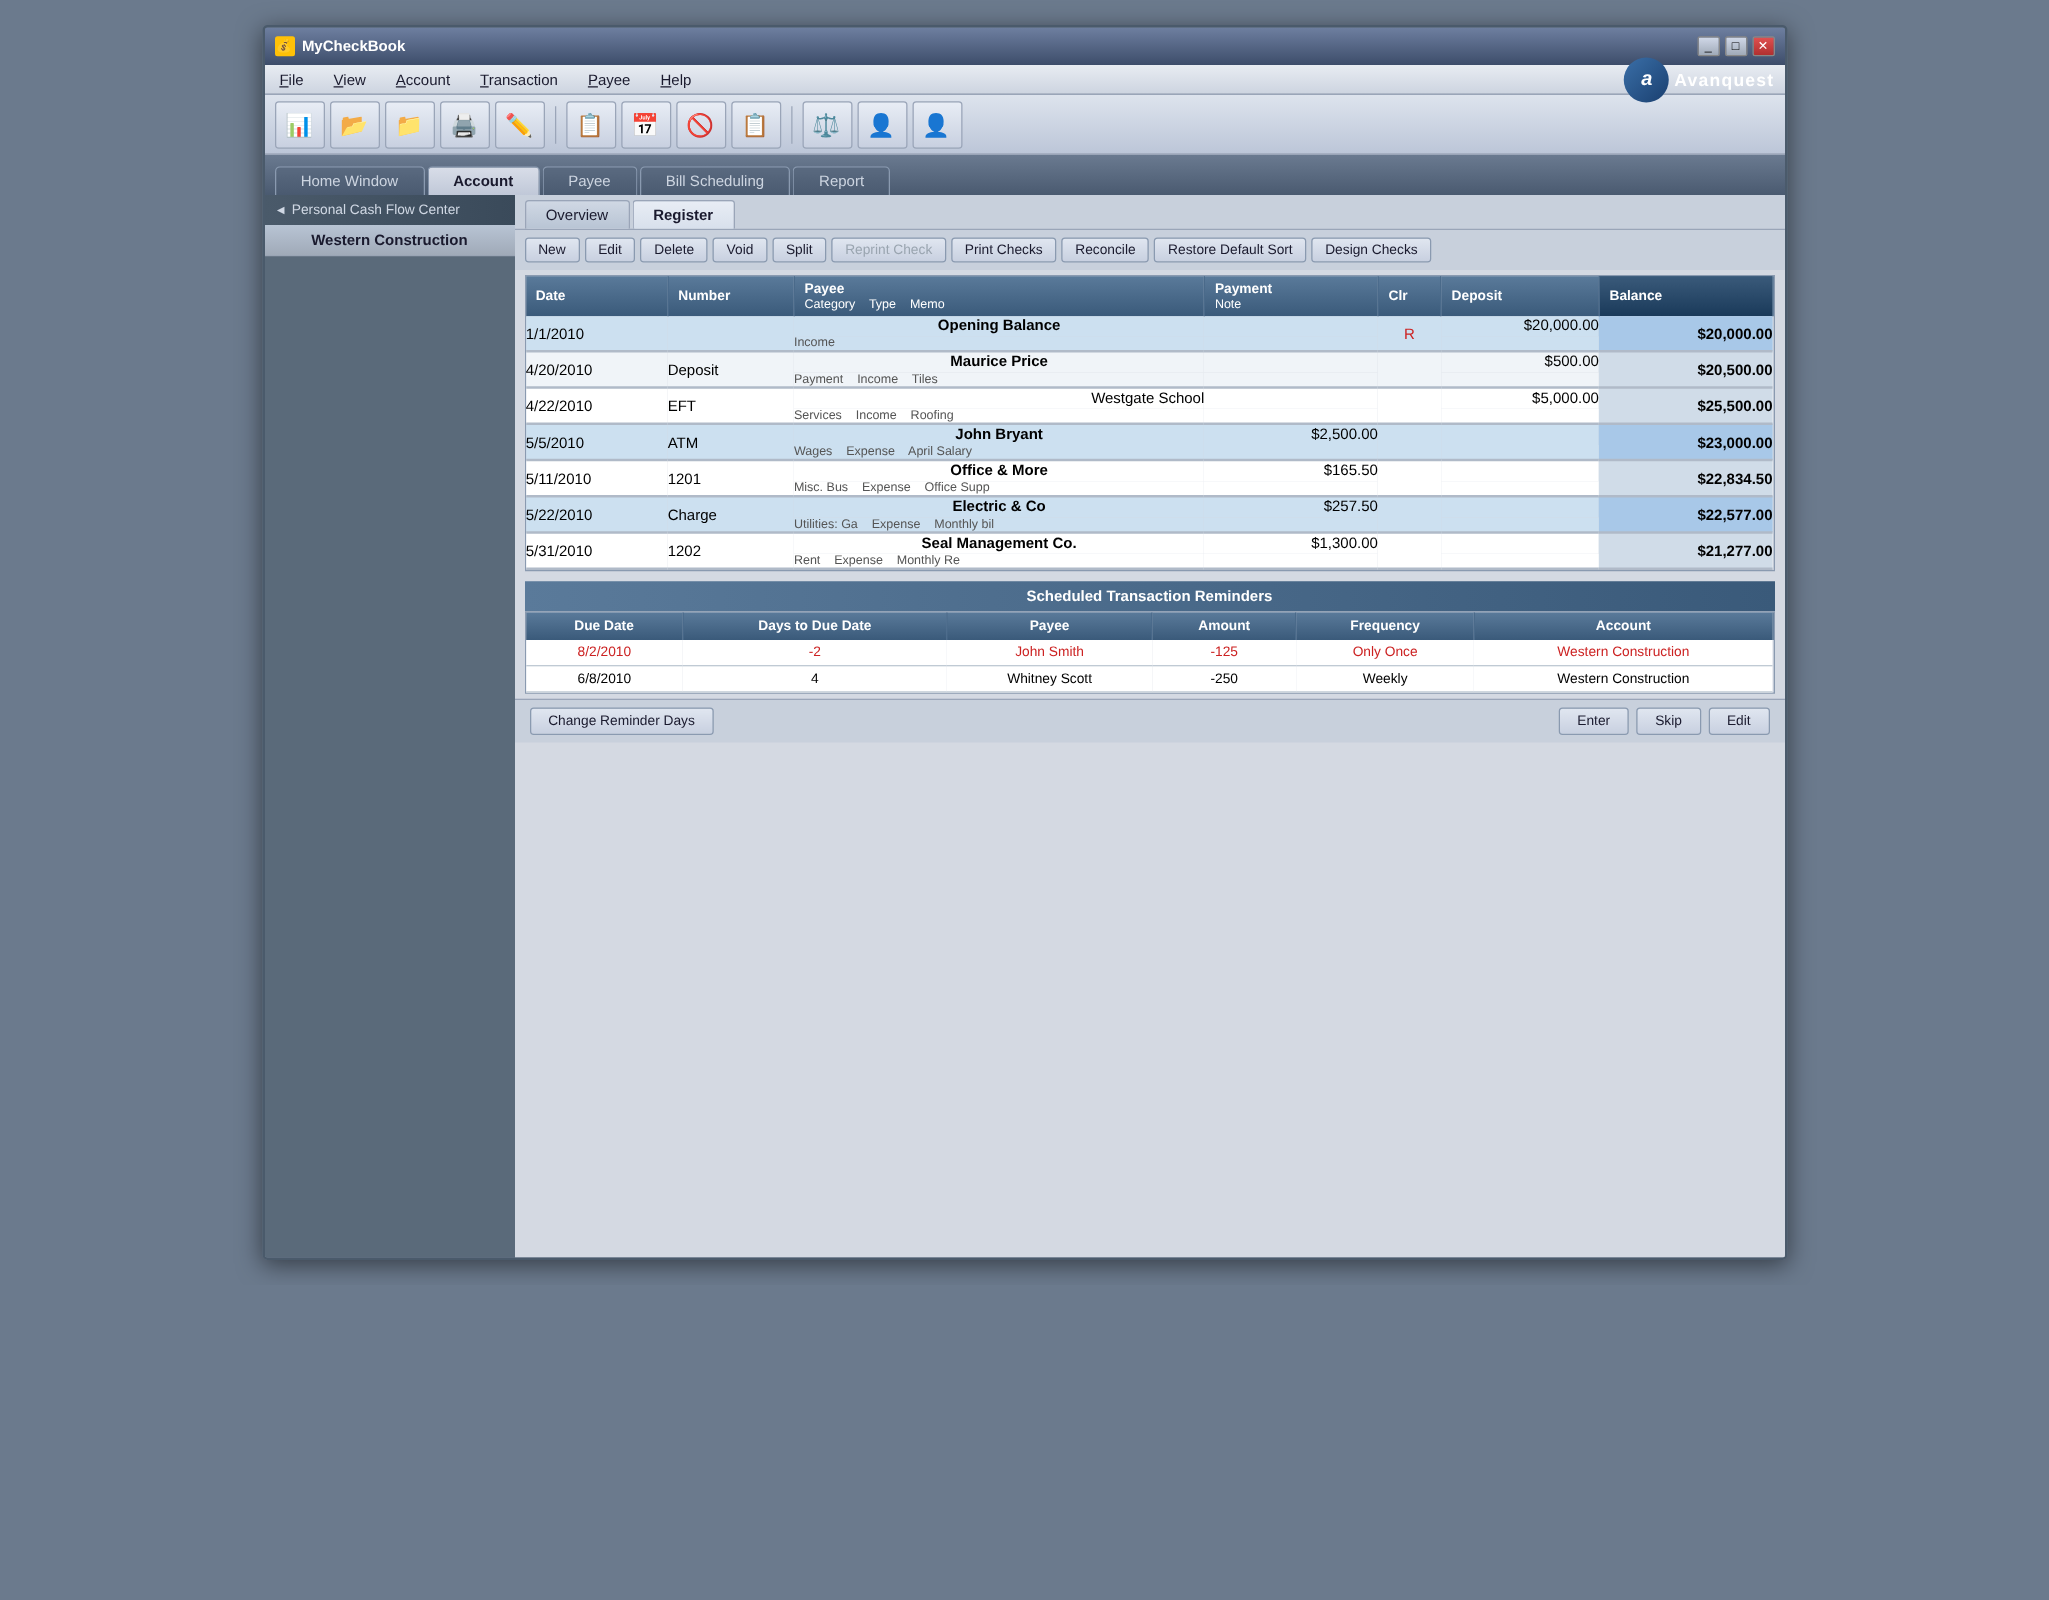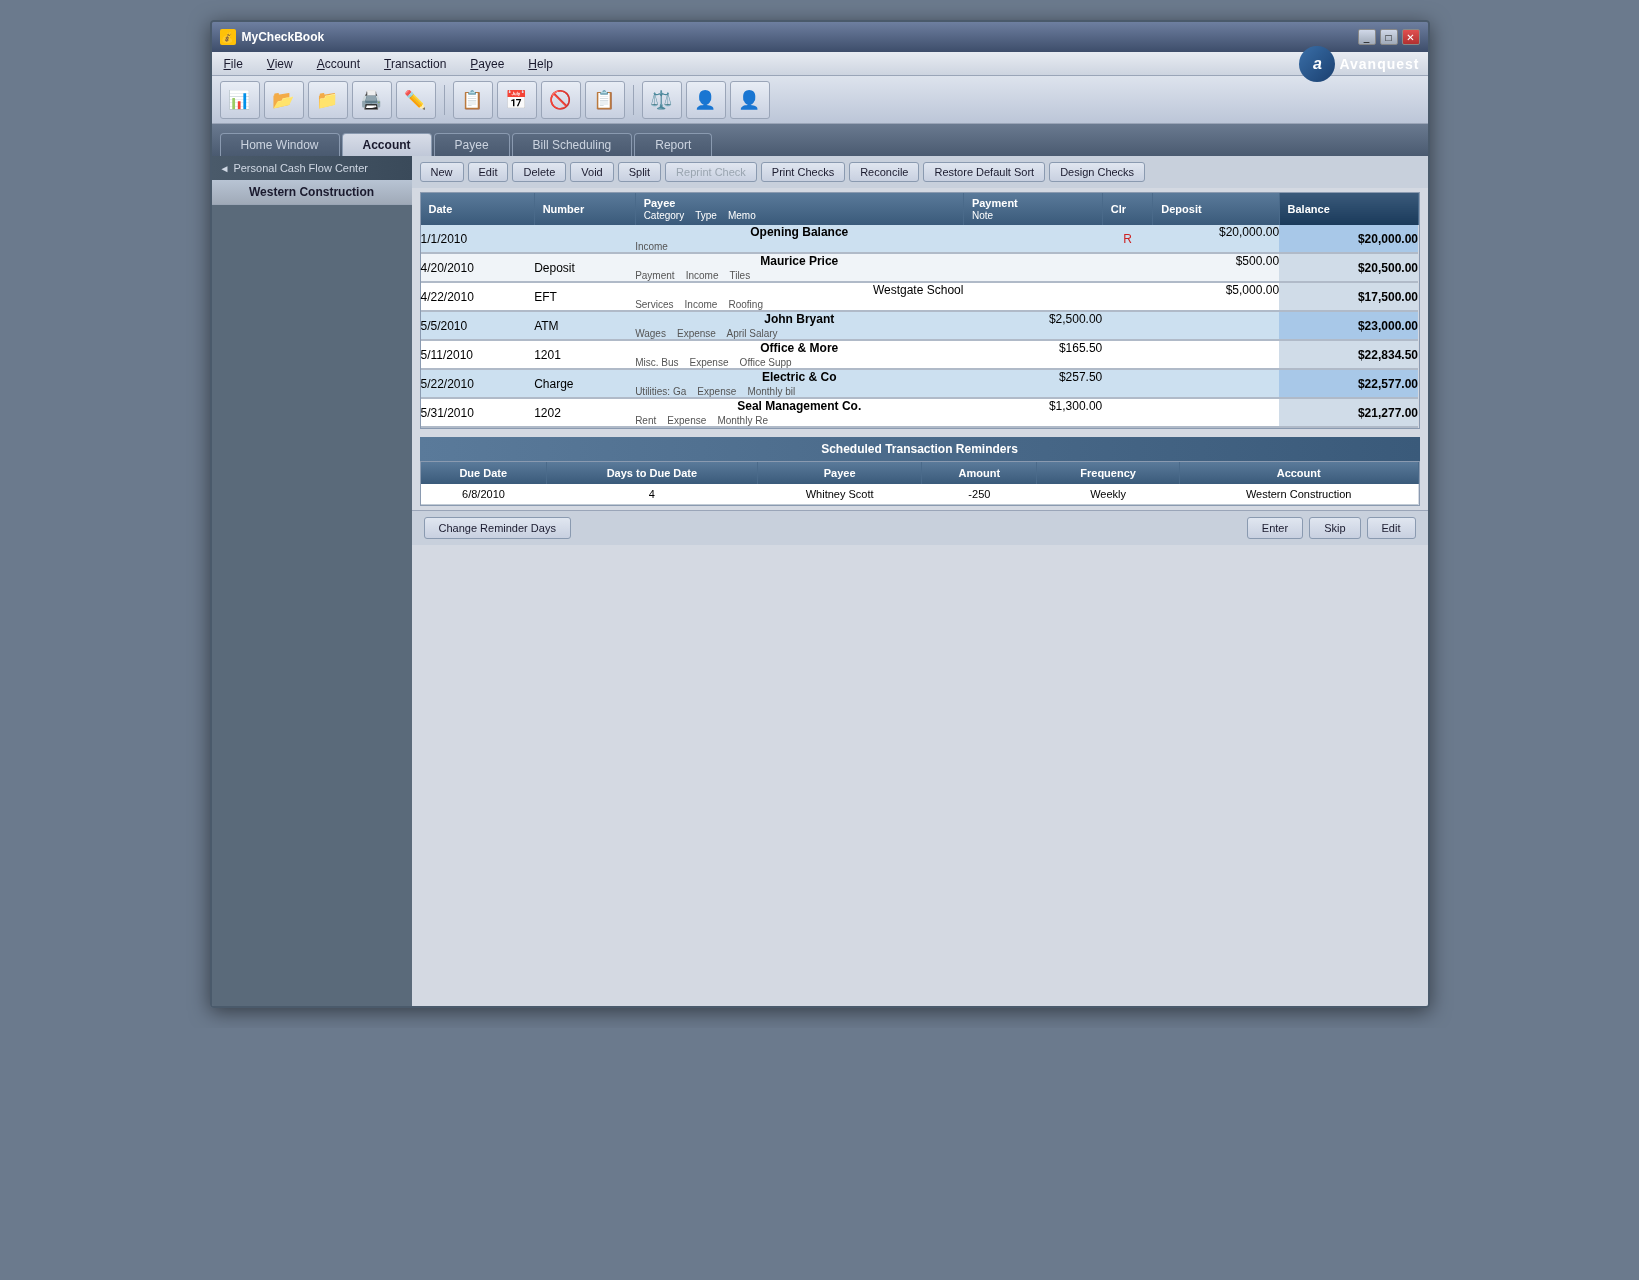--- a/index.html
+++ b/index.html
@@ -194,20 +194,24 @@
       <div class="sidebar-header">
         <span class="sidebar-arrow">◄</span>
         <span>Personal Cash Flow Center</span>
       </div>
       <div class="sidebar-item active">Western Construction</div>
     </div>
 
     <div class="content-panel">
 
 
+      <div class="register-tabs">
+        <div class="reg-tab">Overview</div>
+        <div class="reg-tab active">Register</div>
+      </div>
 
       <div class="action-bar">
         <button class="action-btn">New</button>
         <button class="action-btn">Edit</button>
         <button class="action-btn">Delete</button>
         <button class="action-btn">Void</button>
         <button class="action-btn">Split</button>
         <button class="action-btn disabled">Reprint Check</button>
         <button class="action-btn">Print Checks</button>
         <button class="action-btn">Reconcile</button>
@@ -261,21 +265,21 @@
     <td style="font-size:10px;color:#555;padding-top:0;border-bottom:2px solid #b0bac8"></td>
     <td style="border-bottom:2px solid #b0bac8"></td>
   </tr>
               <tr style="background: white;">
     <td rowspan="2" style="vertical-align:middle;border-bottom:2px solid #b0bac8">4/22/2010</td>
     <td rowspan="2" style="vertical-align:middle;border-bottom:2px solid #b0bac8">EFT</td>
     <td style="text-align:right;font-weight:normal;padding-bottom:2px">Westgate School</td>
     <td style="text-align:right;padding-bottom:2px"></td>
     <td rowspan="2" style="text-align:center;vertical-align:middle;border-bottom:2px solid #b0bac8;color:#cc2222"></td>
     <td style="text-align:right;padding-bottom:2px">$5,000.00</td>
-    <td rowspan="2" style="text-align:right;vertical-align:middle;border-bottom:2px solid #b0bac8;background:#d0dce8;font-weight:bold">$17,500.00</td>
+    <td rowspan="2" style="text-align:right;vertical-align:middle;border-bottom:2px solid #b0bac8;background:#d0dce8;font-weight:bold">$25,500.00</td>
   </tr>
               <tr style="background: white;">
     <td style="font-size:10px;color:#555;padding-top:0;border-bottom:2px solid #b0bac8">Services &nbsp;&nbsp; Income &nbsp;&nbsp; Roofing</td>
     <td style="font-size:10px;color:#555;padding-top:0;border-bottom:2px solid #b0bac8"></td>
     <td style="border-bottom:2px solid #b0bac8"></td>
   </tr>
               <tr style="background: rgb(204, 224, 240);">
     <td rowspan="2" style="vertical-align:middle;border-bottom:2px solid #b0bac8">5/5/2010</td>
     <td rowspan="2" style="vertical-align:middle;border-bottom:2px solid #b0bac8">ATM</td>
     <td style="text-align:center;font-weight:bold;padding-bottom:2px">John Bryant</td>
@@ -343,20 +347,28 @@
               <tr class="rem-thead">
                 <td>Due Date</td>
                 <td>Days to Due Date</td>
                 <td>Payee</td>
                 <td>Amount</td>
                 <td>Frequency</td>
                 <td>Account</td>
               </tr>
             </thead>
             <tbody id="rem-body">
+            <tr class="rem-row overdue">
+    <td>8/2/2010</td>
+    <td>-2</td>
+    <td>John Smith</td>
+    <td>-125</td>
+    <td>Only Once</td>
+    <td>Western Construction</td>
+  </tr>
                 <tr class="rem-row">
     <td>6/8/2010</td>
     <td>4</td>
     <td>Whitney Scott</td>
     <td>-250</td>
     <td>Weekly</td>
     <td>Western Construction</td>
   </tr>
               </tbody>
           </table>

